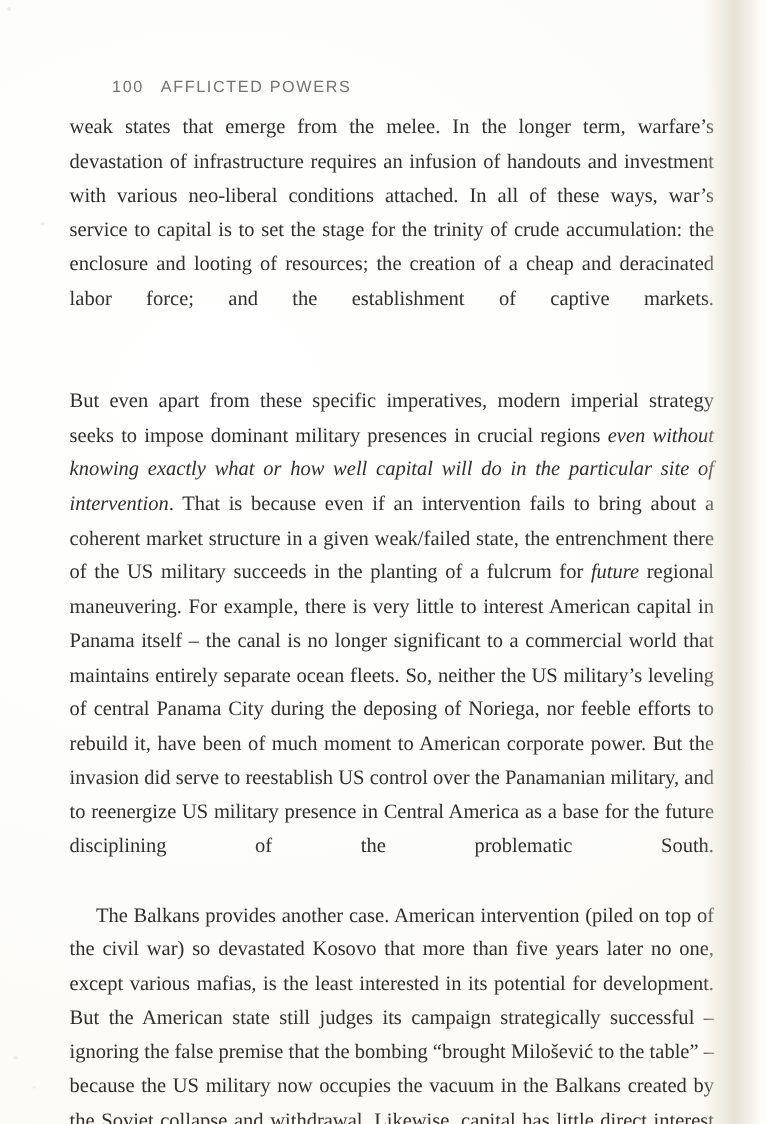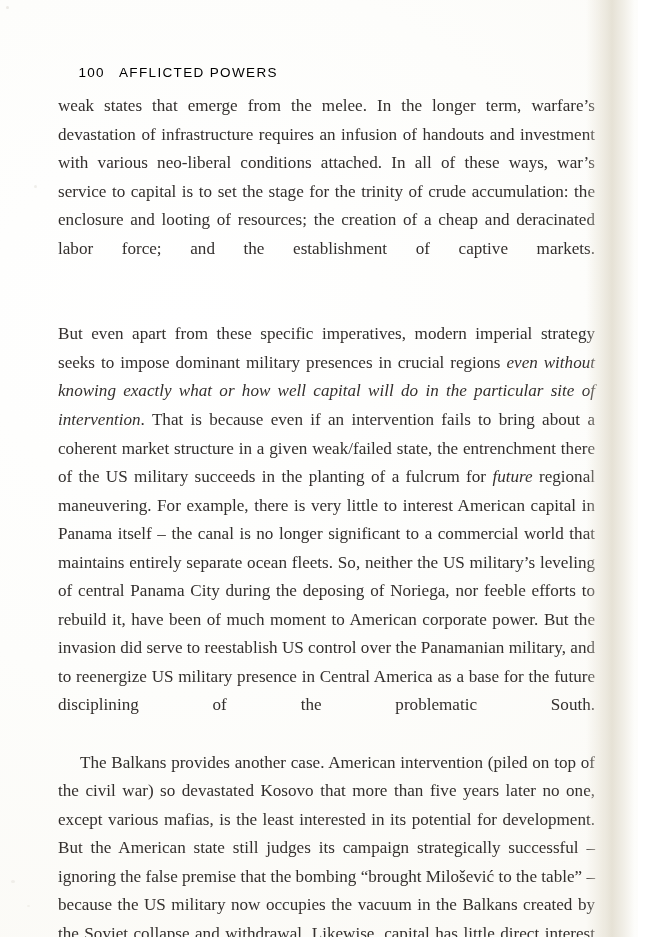--- a/index.html
+++ b/index.html
@@ -61,26 +61,26 @@
   
   .speckle {
     position: absolute;
     background: #d9d6cd;
     border-radius: 50%;
     pointer-events: none;
   }
 
   .running-head {
     position: absolute;
-    left: 58px;
+    left: 73px;
     top: 50px;
     font-family: "Liberation Sans", "DejaVu Sans", sans-serif;
     font-size: 13.5px;
     letter-spacing: 1.35px;
-    color: #000000;
+    color: #737373;
     white-space: pre;
   }
   .running-head .folio {
     margin-right: 14px;
   }
 
   .body-text {
     position: absolute;
     left: 58px;
     top: 92px;

